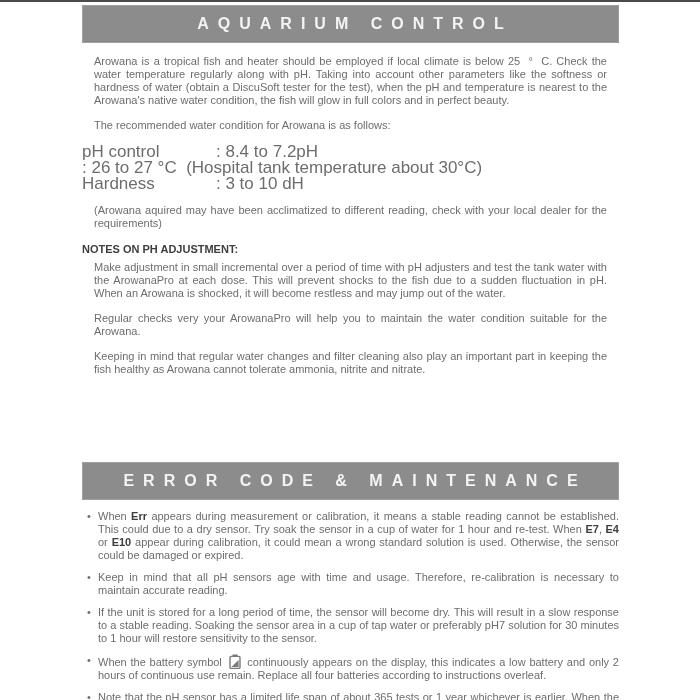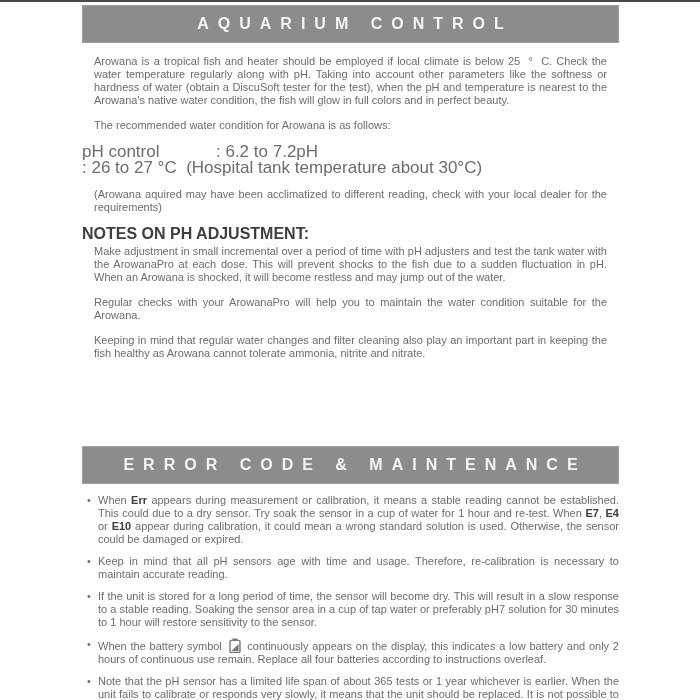--- a/index.html
+++ b/index.html
@@ -42,21 +42,21 @@
 
   .cond-table { margin-top: 2px; }
   .cond-row { display: flex; font-size: 17px; line-height: 16px; color: #6d6d6d; }
   .cond-label { width: 134px; flex: none; }
   .cond-value { flex: 1; }
 
   .paren { margin-top: 3px; }
 
   .notes-heading {
     margin: 13px 0 0 0;
-    font-size: 16px;
+    font-size: 11px;
     line-height: 13px;
     color: #3e3e3e;
     font-weight: bold;
   }
   #notes-paragraphs p { margin-top: 5px; }
 
   .bullets { list-style: none; margin: 10px 0 0 0; padding: 0; }
   .bullet { display: flex; margin-bottom: 9px; }
   .marker {
     flex: none; width: 16px; padding-left: 5px;
@@ -82,38 +82,42 @@
     <span class="band-title">AQUARIUM CONTROL</span>
   </div>
 
   <p class="body intro">Arowana is a tropical fish and heater should be employed if local climate is below 25 &nbsp;°&nbsp; C.  Check the water temperature regularly along with pH.  Taking into account other parameters like the softness or hardness of water (obtain a DiscuSoft tester for the test), when the pH and temperature is nearest to the Arowana's native water condition, the fish will glow in full colors and in perfect beauty.</p>
 
   <p class="body recommend">The recommended water condition for Arowana is as follows:</p>
 
   <div class="cond-table" id="cond-table">
   <div class="cond-row">
     <span class="cond-label">pH control</span>
-    <span class="cond-value">:  6.2 to 7.2pH</span>
+    <span class="cond-value">:  8.4 to 7.2pH</span>
   </div>
 
   <div class="cond-row">
     <span class="cond-value">:  26 to 27 °C &nbsp;(Hospital tank temperature about 30°C)</span>
   </div>
 
+  <div class="cond-row">
+    <span class="cond-label">Hardness</span>
+    <span class="cond-value">:  3 to 10 dH</span>
+  </div>
 </div>
 
   <p class="body paren">(Arowana aquired may have been acclimatized to different reading, check with your local dealer for the requirements)</p>
 
   <h4 class="notes-heading">NOTES ON PH ADJUSTMENT:</h4>
 
   <div id="notes-paragraphs">
 
   <p class="body">Make adjustment in small incremental over a period of time with pH adjusters and test the tank water with the ArowanaPro at each dose.  This will prevent shocks to the fish due to a sudden fluctuation in pH.  When an Arowana is shocked, it will become restless and may jump out of the water.</p>
 
-  <p class="body">Regular checks with your ArowanaPro will help you to maintain the water condition suitable for the Arowana.</p>
+  <p class="body">Regular checks very your ArowanaPro will help you to maintain the water condition suitable for the Arowana.</p>
 
   <p class="body">Keeping in mind that regular water changes and filter cleaning also play an important part in keeping the fish healthy as Arowana cannot tolerate ammonia, nitrite and nitrate.</p>
 </div>
 
   <div class="band band2">
     <span class="band-title">ERROR CODE &amp; MAINTENANCE</span>
   </div>
 
   <ul class="bullets" id="bullets">
   <li class="bullet">

